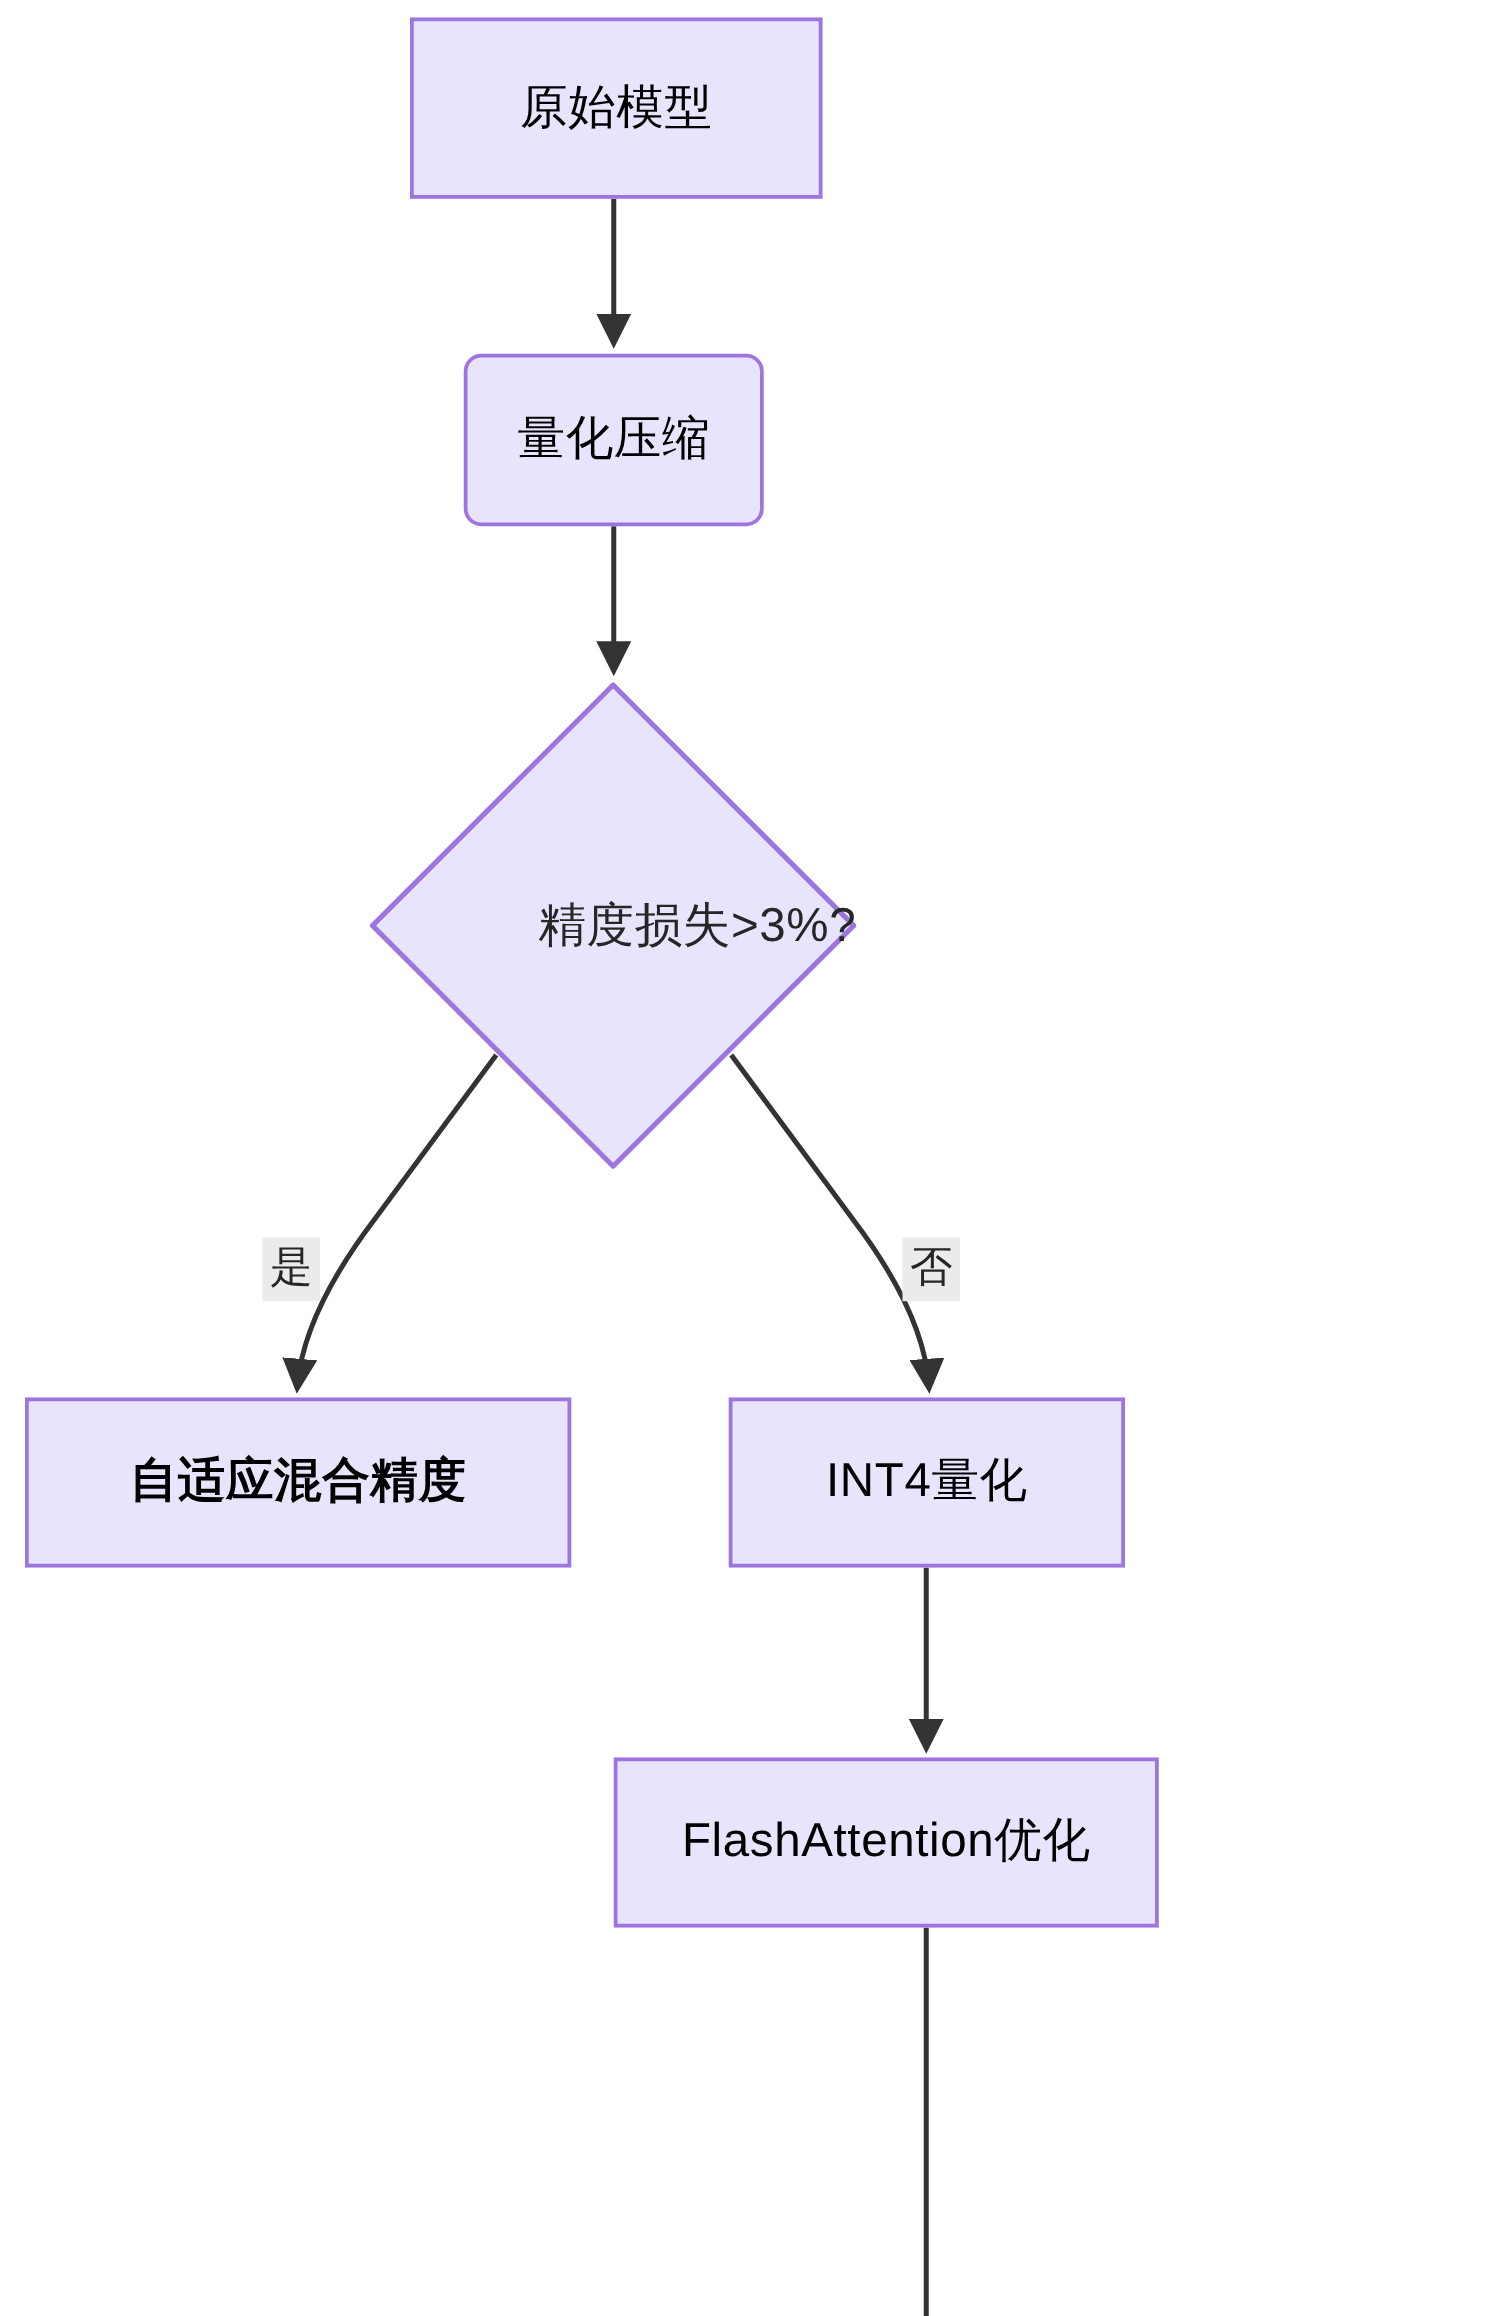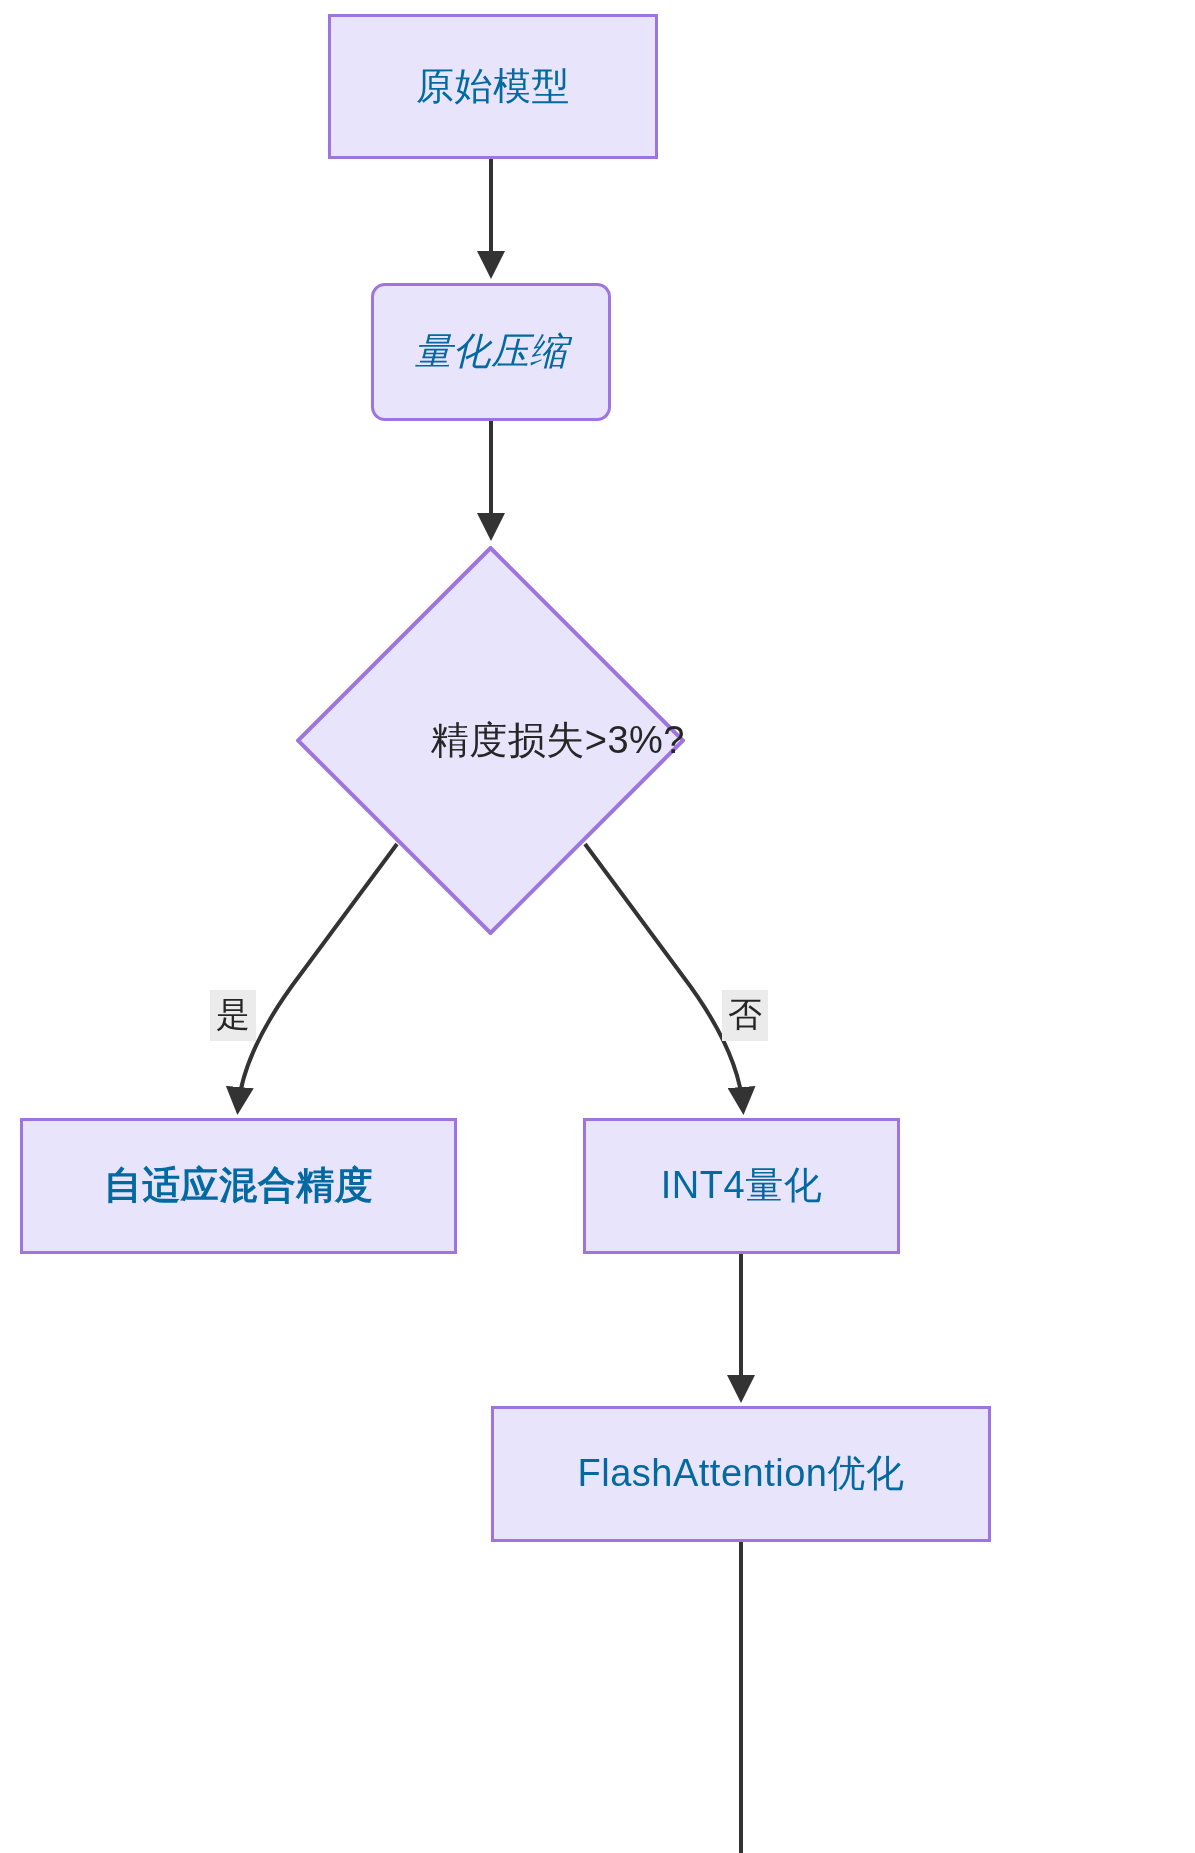--- a/index.html
+++ b/index.html
@@ -27,21 +27,21 @@
     pointer-events: none;
   }
   .node {
     position: absolute;
     box-sizing: border-box;
     display: flex;
     align-items: center;
     justify-content: center;
     background: #e8e4fb;
     border: 3px solid #9d74e0;
-    color: #0369a1;
+    color: #000000;
     font-size: 38px;
     line-height: 1.2;
     text-align: center;
     white-space: nowrap;
     letter-spacing: 0.5px;
   }
   .node.rounded {
     border-radius: 14px;
   }
   .node-diamond {
@@ -100,21 +100,21 @@
 
     <path d="M 741 1254 L 741 1396" fill="none" stroke="#333333" stroke-width="4" marker-end="url(#arrow)"></path>
 
     <path d="M 741 1542 L 741 1853" fill="none" stroke="#333333" stroke-width="4"></path>
   </svg>
 
   <div class="node" style="left:328px; top:14px; width:330px; height:145px;">
     <span>原始模型</span>
   </div>
 
-  <div class="node rounded" style="left:371px; top:283px; width:240px; height:138px;font-style:italic;">
+  <div class="node rounded" style="left:371px; top:283px; width:240px; height:138px;">
     <span>量化压缩</span>
   </div>
 
   <div class="node-diamond" style="left:296px; top:546px; width:389px; height:389px;">
     <svg class="diamond-shape" viewBox="0 0 389 389" preserveAspectRatio="none">
       <polygon points="194.5,2 387,194.5 194.5,387 2,194.5" fill="#e8e4fb" stroke="#9d74e0" stroke-width="4"></polygon>
     </svg>
     <span class="diamond-label">精度损失&gt;3%?</span>
   </div>
 
@@ -127,17 +127,17 @@
   </div>
 
   <div class="node" style="left:20px; top:1118px; width:437px; height:136px;font-weight:bold;">
     <span>自适应混合精度</span>
   </div>
 
   <div class="node" style="left:583px; top:1118px; width:317px; height:136px;">
     <span>INT4量化</span>
   </div>
 
-  <div class="node" style="left:491px; top:1406px; width:500px; height:136px;">
+  <div class="node" style="left:491px; top:1406px; width:436px; height:136px;">
     <span>FlashAttention优化</span>
   </div>
 
 </div>
 
 </body></html>

